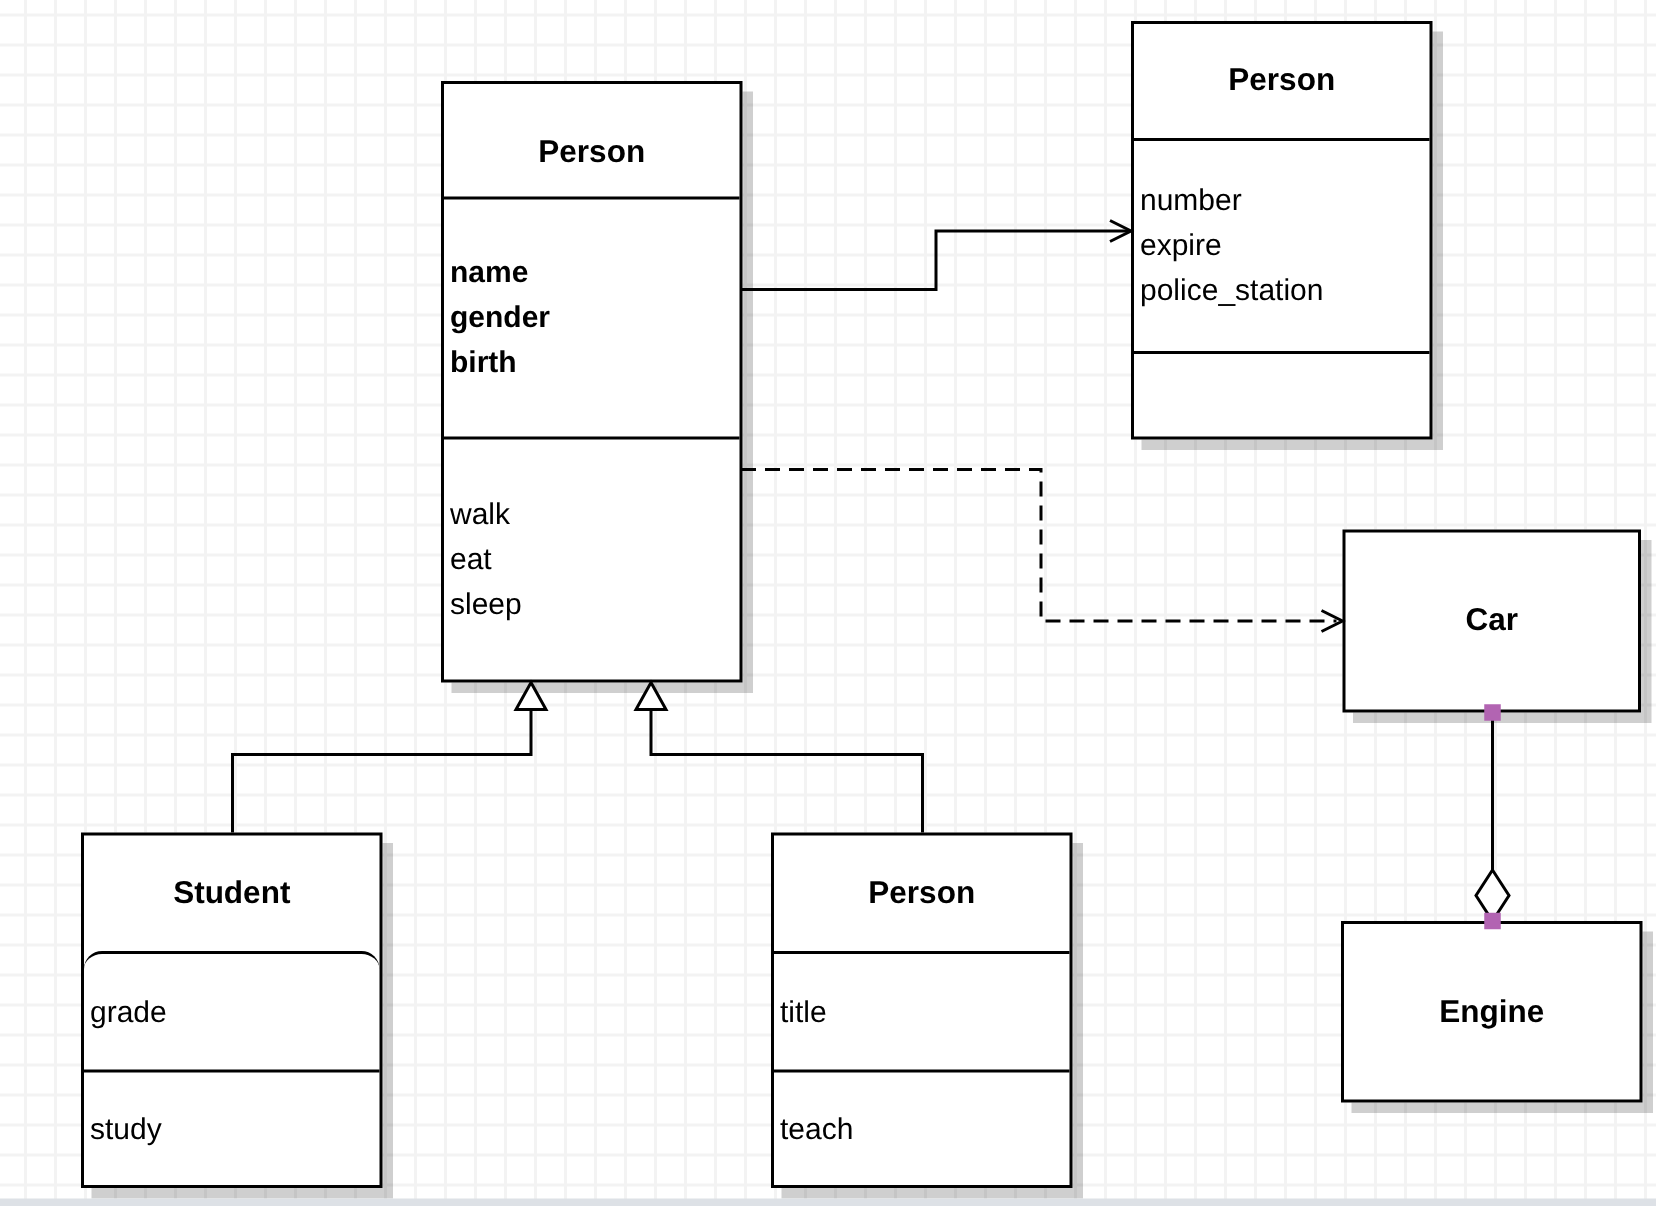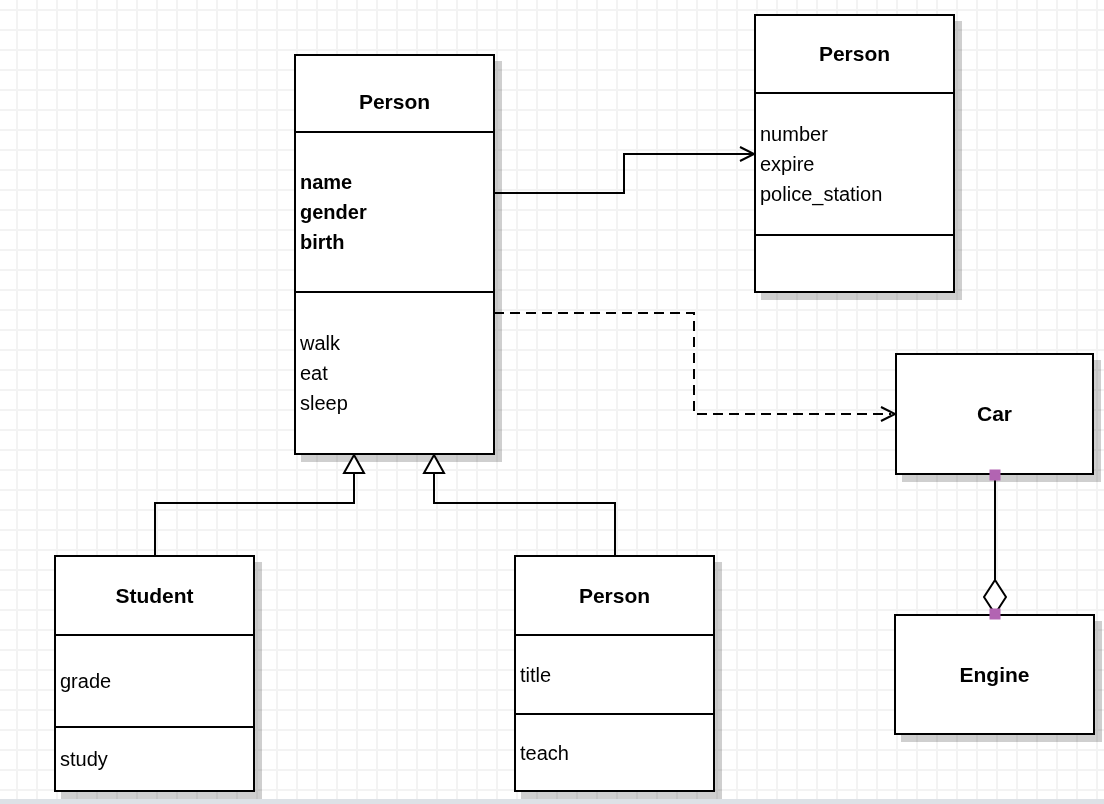--- a/index.html
+++ b/index.html
@@ -108,21 +108,21 @@
   <div class="uml-class" style="left:895px; top:353px; width:199px; height:122px;">
     <div class="uml-title only">Car</div>
   </div>
 
   <div class="uml-class" style="left:894px; top:614px; width:201px; height:121px;">
     <div class="uml-title only">Engine</div>
   </div>
 
   <div class="uml-class" style="left:54px; top:555px; width:201px; height:237px;">
     <div class="uml-title" style="height:77px;">Student</div>
-    <div class="uml-section" style="height:92px;">
+    <div class="uml-section" style="height:79px;border-radius:12px;">
       <div class="member">grade</div>
     </div>
     <div class="uml-section grow">
       <div class="member">study</div>
     </div>
   </div>
 
   <div class="uml-class" style="left:514px; top:555px; width:201px; height:237px;">
     <div class="uml-title" style="height:77px;">Person</div>
     <div class="uml-section" style="height:79px;">

